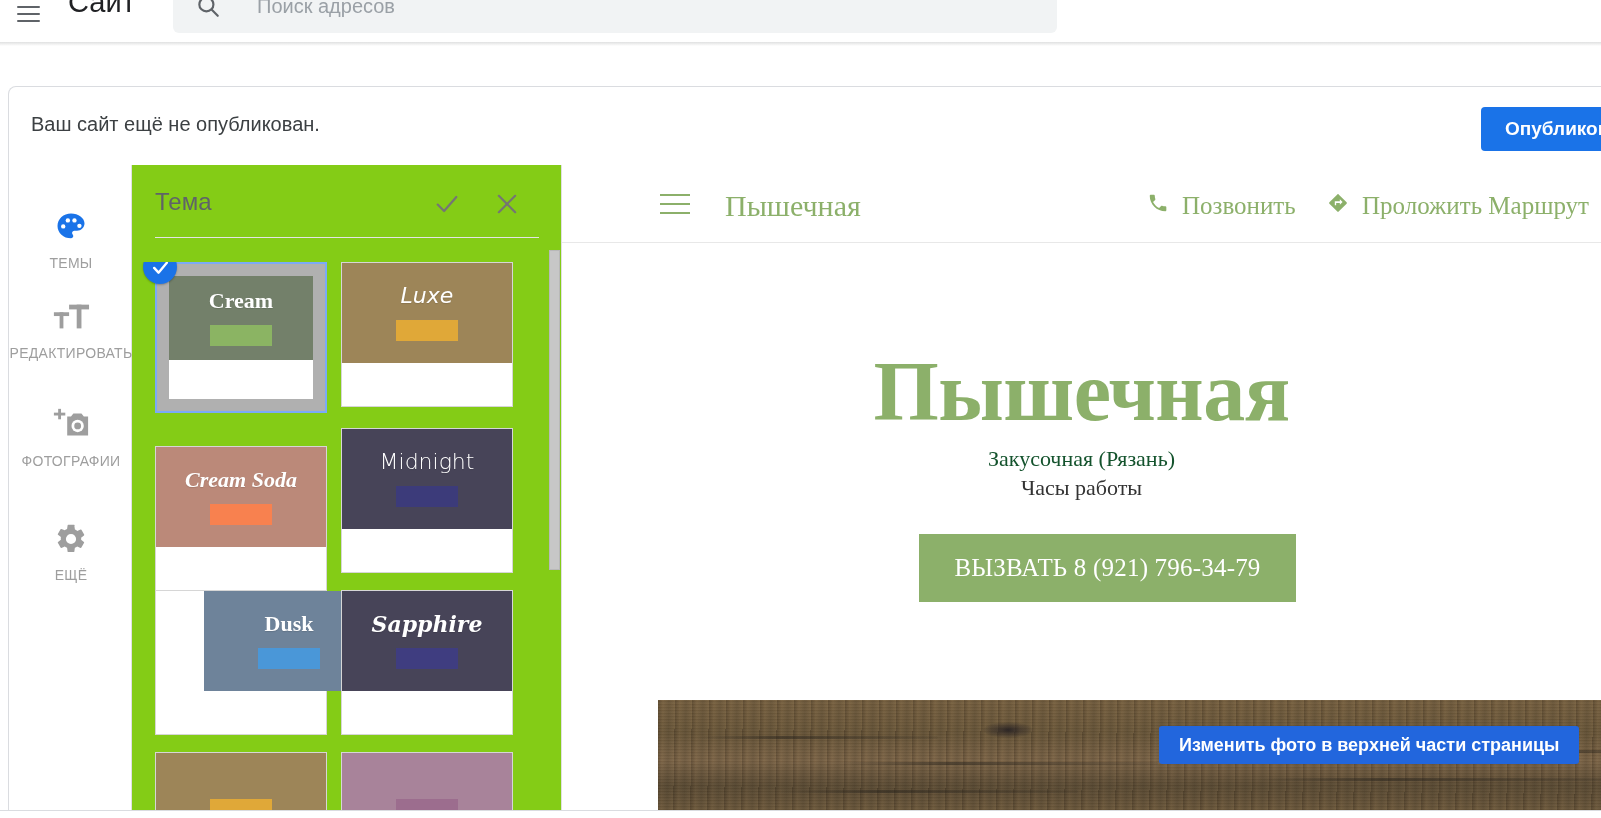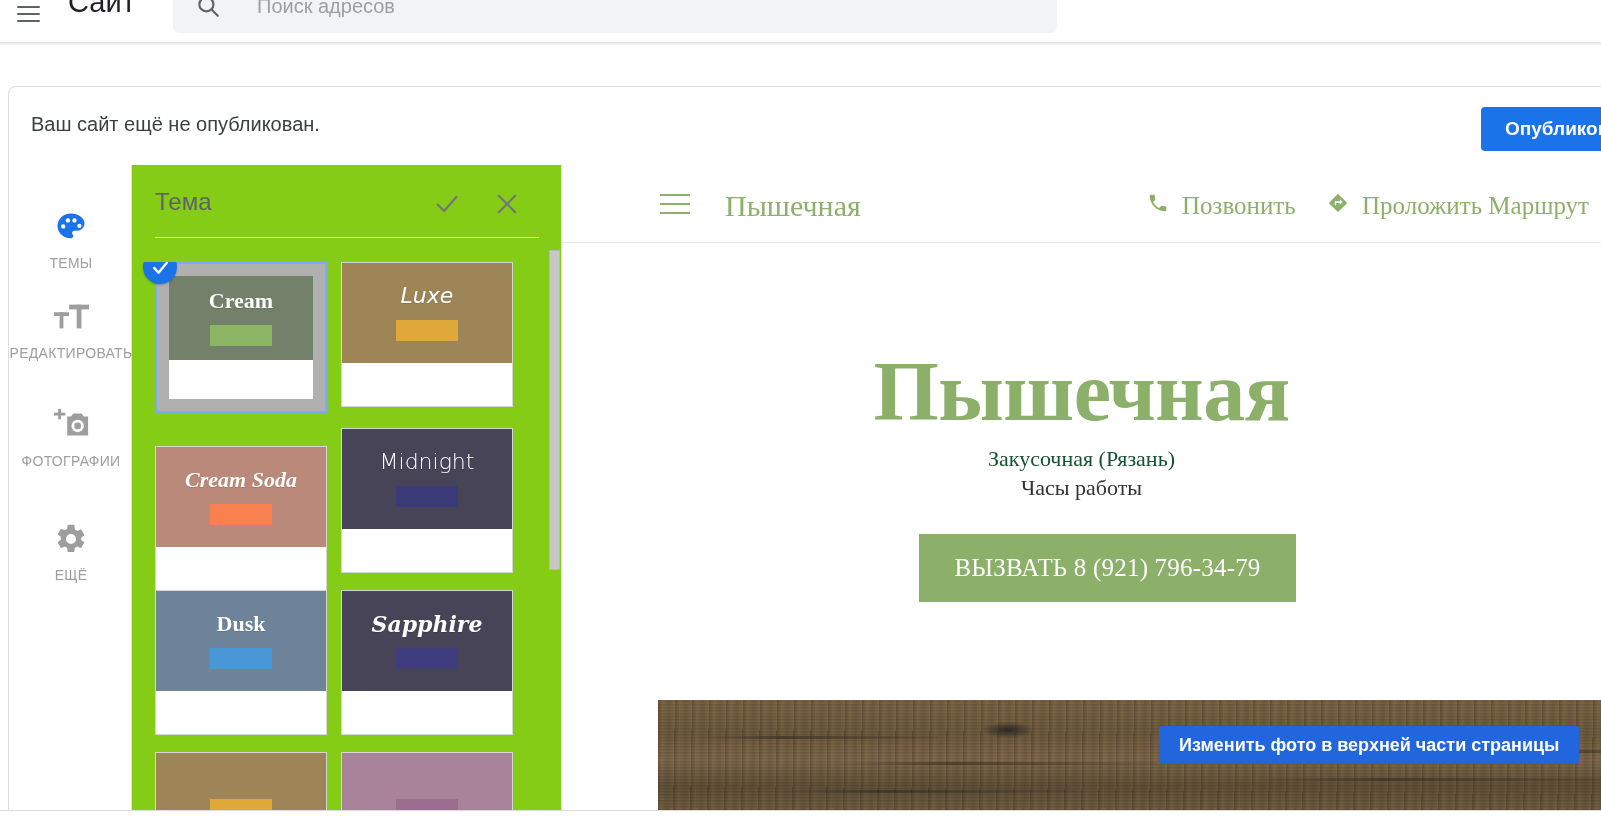--- a/index.html
+++ b/index.html
@@ -322,21 +322,21 @@
             <div class="theme-card-bottom"></div>
           </div>
           <div class="theme-card" style="left: 209px; top: 166px;">
             <div class="theme-card-top" style="background: rgb(71, 68, 88);">
               <div class="theme-name" style="font-family:&quot;DejaVu Sans&quot;,sans-serif;font-weight:300;">Midnight</div>
               <div class="theme-accent" style="background: rgb(60, 59, 122);"></div>
             </div>
             <div class="theme-card-bottom"></div>
           </div>
           <div class="theme-card" style="left: 23px; top: 328px;">
-            <div class="theme-card-top" style="background: rgb(110, 131, 154);">
+            <div class="theme-card-top" style="background: rgb(110, 131, 154); margin-left: 48px;">
               <div class="theme-name" style="font-family:&quot;Liberation Serif&quot;,serif;font-weight:bold;">Dusk</div>
               <div class="theme-accent" style="background: rgb(74, 151, 216);"></div>
             </div>
             <div class="theme-card-bottom"></div>
           </div>
           <div class="theme-card" style="left: 209px; top: 328px;">
             <div class="theme-card-top" style="background: rgb(71, 68, 88);">
               <div class="theme-name" style="font-family:&quot;DejaVu Serif&quot;,serif;font-style:italic;font-weight:bold;">Sapphire</div>
               <div class="theme-accent" style="background: rgb(63, 61, 128);"></div>
             </div>

